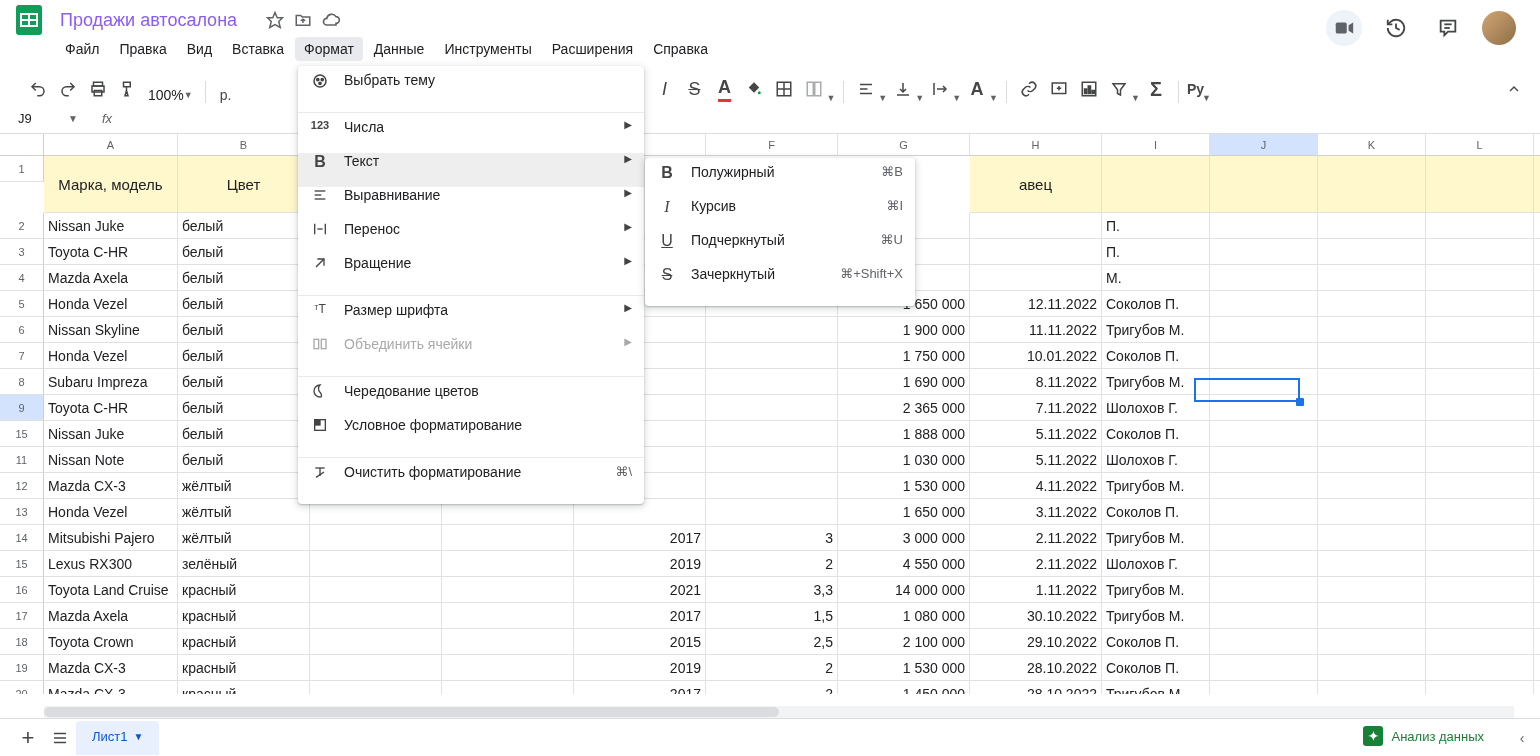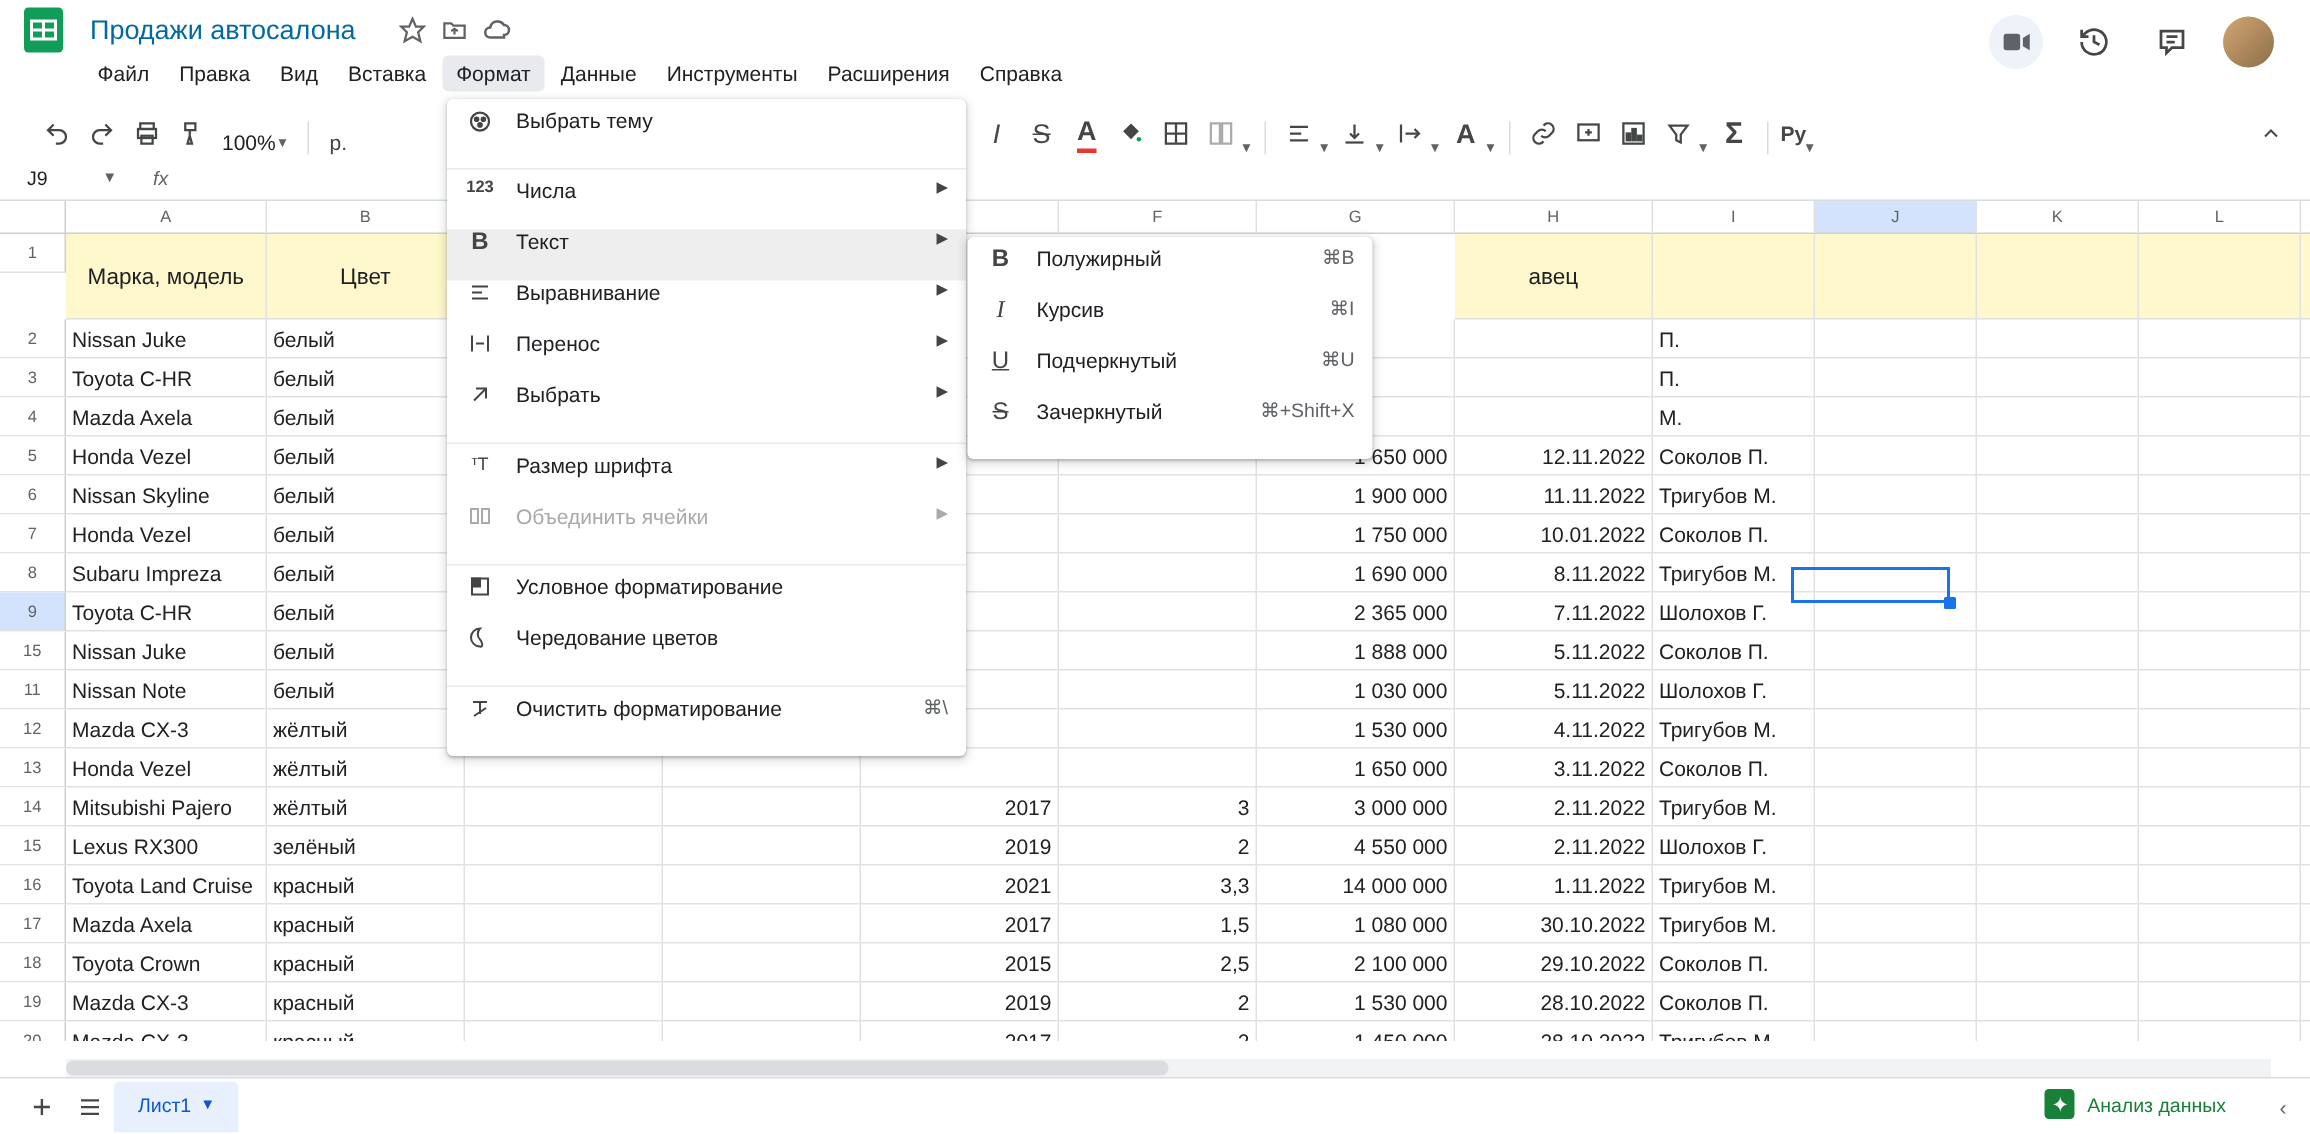--- a/index.html
+++ b/index.html
@@ -1,20 +1,20 @@
 <!DOCTYPE html>
 <html><head>
 <meta charset="utf-8">
 <style>
 * { margin:0; padding:0; box-sizing:border-box; }
 body { font-family:Arial,"Helvetica Neue",sans-serif; font-size:14px; color:#202124; background:#fff; overflow:hidden; width:1540px; height:756px; position:relative; }
 .topbar { display:flex; align-items:center; padding:6px 16px 0; height:34px; }
 .logo { width:26px; height:36px; display:flex; align-items:center; justify-content:center; margin-right:12px; }
 .logo svg { width:26px; height:36px; }
-.doc-title { font-size:18px; color:#0369a1; padding:2px 6px; border-radius:4px; margin-right:18px; }
+.doc-title { font-size:18px; color:#8b5cf6; padding:2px 6px; border-radius:4px; margin-right:18px; }
 .title-ico { width:20px; height:20px; display:inline-flex; align-items:center; justify-content:center; color:#5f6368; margin:0 4px; cursor:pointer; }
 .menubar { display:flex; align-items:center; padding:0 16px 0 56px; height:30px; gap:2px; }
 .menubar-item { padding:4px 9px; font-size:14px; color:#202124; border-radius:4px; cursor:pointer; }
 .menubar-item.active { background:#e8eaed; }
 .toolbar { display:flex; align-items:flex-end; height:40px; padding:0 12px 0 24px; gap:2px; border-bottom:1px solid transparent; position:relative; }
 .tb-btn { width:28px; height:28px; display:inline-flex; align-items:center; justify-content:center; color:#444746; border-radius:4px; cursor:pointer; font-size:18px; }
 .tb-sep { width:1px; height:22px; background:#dadce0; margin:0 6px; }
 .tb-zoom { display:inline-flex; align-items:center; gap:4px; font-size:14px; padding:0 4px; }
 .tb-cur { font-size:14px; color:#444; padding:0 6px; }
 .tb-gap { flex:1; }
@@ -620,21 +620,21 @@
     <span class="menu-label">Перенос</span>
     <span class="menu-arr">▶</span>
   </div>
   <div class="menu-row">
     <span class="menu-ico">
         <svg width="16" height="16" viewBox="0 0 24 24" stroke="#444" stroke-width="2" fill="none">
           <path d="M6 18L18 6"></path>
           <path d="M8 6h10v10"></path>
         </svg>
       </span>
-    <span class="menu-label">Выбрать</span>
+    <span class="menu-label">Вращение</span>
     <span class="menu-arr">▶</span>
   </div>
   <div class="menu-div"></div>
   <div class="menu-row">
     <span class="menu-ico" style="font-size:12px"><span style="font-size:9px">т</span>T</span>
     <span class="menu-label">Размер шрифта</span>
     <span class="menu-arr">▶</span>
   </div>
   <div class="menu-row disabled">
     <span class="menu-ico">
@@ -642,34 +642,34 @@
           <rect x="3" y="5" width="7" height="14"></rect>
           <rect x="14" y="5" width="7" height="14"></rect>
         </svg>
       </span>
     <span class="menu-label">Объединить ячейки</span>
     <span class="menu-arr" style="color:#aaa">▶</span>
   </div>
   <div class="menu-div"></div>
   <div class="menu-row">
     <span class="menu-ico">
+        <svg width="16" height="16" viewBox="0 0 24 24" fill="none" stroke="#444" stroke-width="2">
+          <path d="M12 3C9 6 9 11 12 14s3 8 0 7c-5 0-9-4-9-9s4-9 9-9z"></path>
+        </svg>
+      </span>
+    <span class="menu-label">Чередование цветов</span>
+  </div>
+  <div class="menu-row">
+    <span class="menu-ico">
         <svg width="16" height="16" viewBox="0 0 24 24" stroke="#444" stroke-width="2" fill="none">
           <rect x="4" y="4" width="16" height="16"></rect>
           <rect x="4" y="4" width="8" height="8" fill="#444"></rect>
         </svg>
       </span>
     <span class="menu-label">Условное форматирование</span>
-  </div>
-  <div class="menu-row">
-    <span class="menu-ico">
-        <svg width="16" height="16" viewBox="0 0 24 24" fill="none" stroke="#444" stroke-width="2">
-          <path d="M12 3C9 6 9 11 12 14s3 8 0 7c-5 0-9-4-9-9s4-9 9-9z"></path>
-        </svg>
-      </span>
-    <span class="menu-label">Чередование цветов</span>
   </div>
   <div class="menu-div"></div>
   <div class="menu-row">
     <span class="menu-ico">
         <svg width="16" height="16" viewBox="0 0 24 24" stroke="#444" stroke-width="2" fill="none">
           <line x1="5" y1="6" x2="19" y2="6"></line>
           <path d="M12 6v12"></path>
           <line x1="6" y1="20" x2="18" y2="12" stroke-width="2"></line>
         </svg>
       </span>

